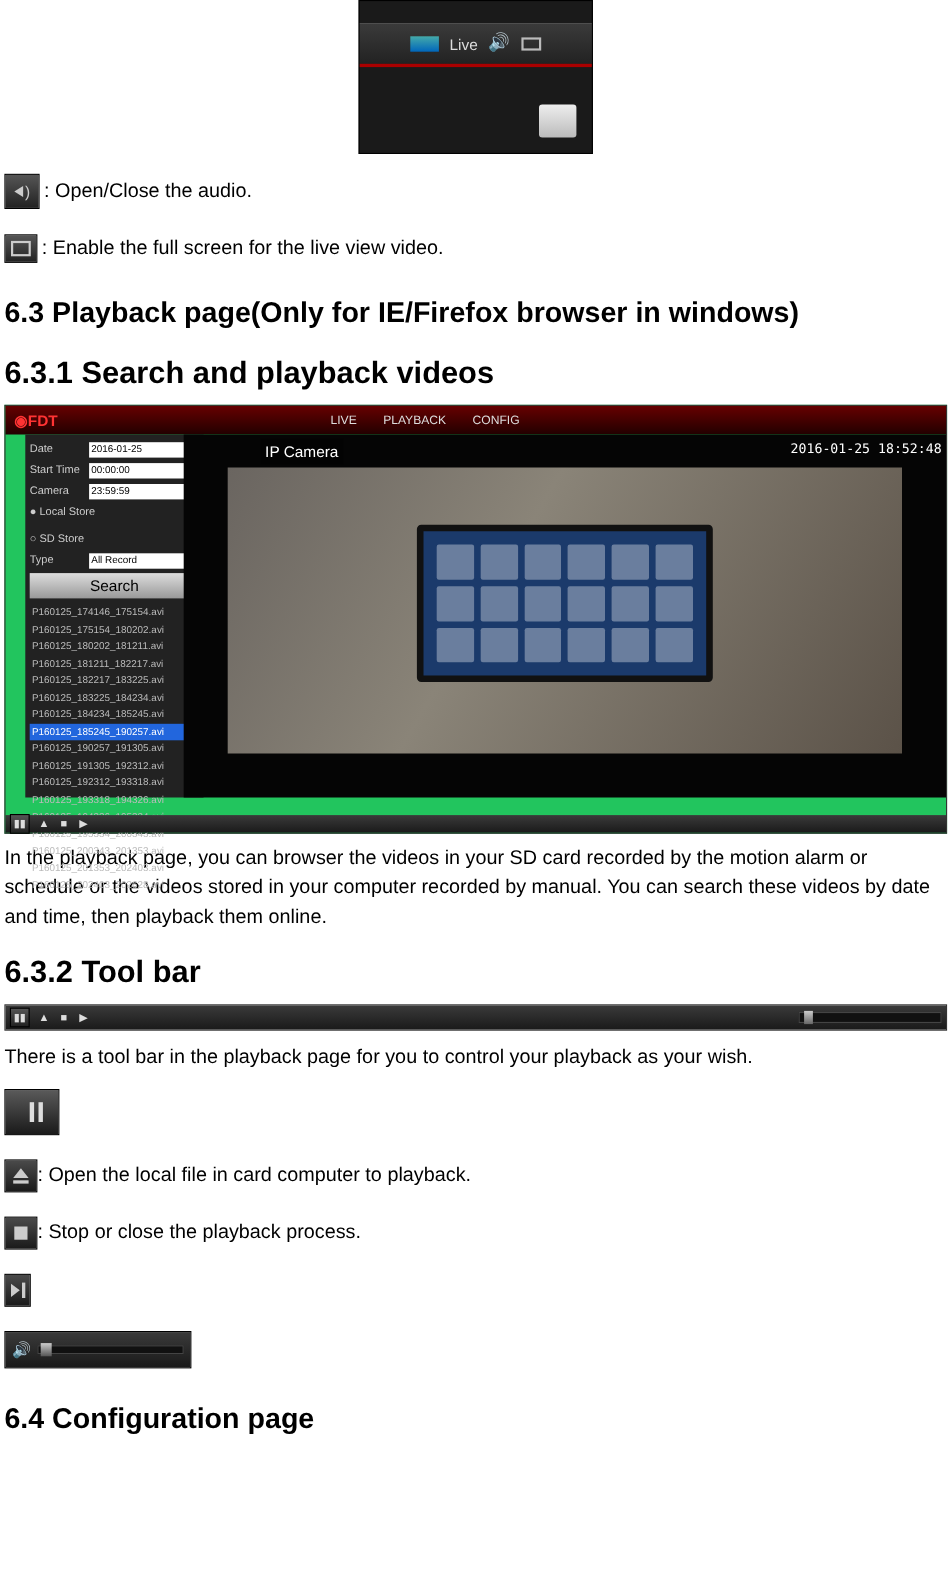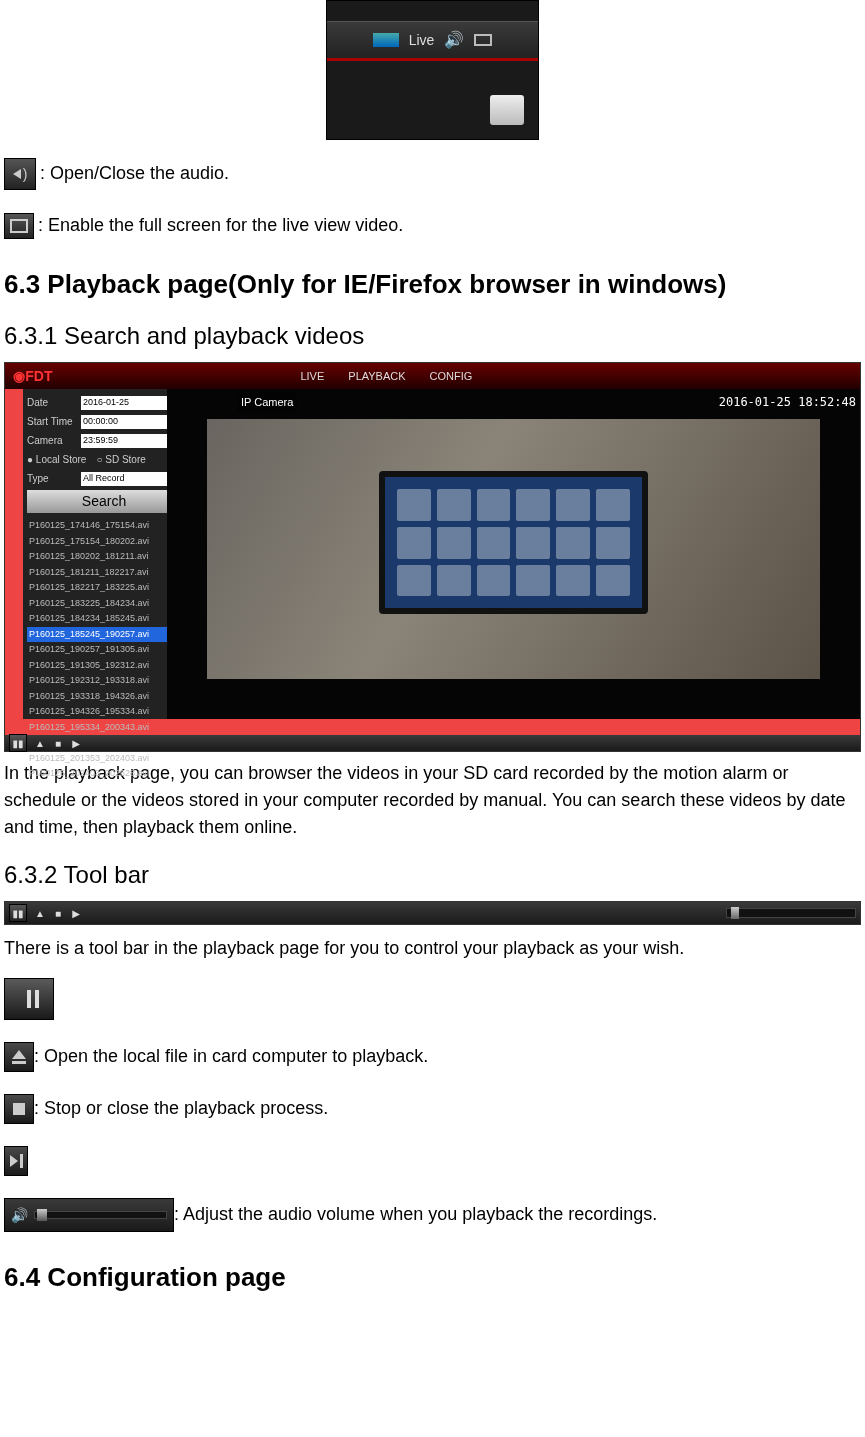--- a/index.html
+++ b/index.html
@@ -13,36 +13,36 @@
 .live-top-img .sd { position: absolute; right: 14px; bottom: 14px; width: 34px; height: 30px; background: linear-gradient(#eee,#bbb); border-radius: 3px; }
 .icon-box { display: inline-block; vertical-align: middle; }
 .audio-icon { width: 32px; height: 32px; background: linear-gradient(#555,#222); border: 1px solid #000; display: inline-flex; align-items: center; justify-content: center; }
 .audio-icon::before { content: ""; width: 0; height: 0; border-top: 5px solid transparent; border-bottom: 5px solid transparent; border-right: 8px solid #ccc; }
 .audio-icon::after { content: ")"; color: #ccc; font-size: 14px; margin-left: 2px; }
 .fullscreen-icon { width: 30px; height: 26px; background: linear-gradient(#555,#222); border: 1px solid #000; display: inline-flex; align-items: center; justify-content: center; }
 .fullscreen-icon::before { content: ""; width: 14px; height: 10px; border: 2px solid #ccc; }
 .desc-line { margin: 10px 0 22px 0; }
 .desc-line .icon-box { margin-right: 4px; }
 h2 { font-size: 26px; font-weight: bold; margin: 26px 0 14px 0; }
-h3 { font-size: 24px; font-weight: normal; margin: 2px 0 8px 0; }
-
-.playback-img { width: 100%; height: 390px; background: #ef4444; position: relative; border: 1px solid #333; }
+h3 { font-size: 28px; font-weight: bold; margin: 2px 0 8px 0; }
+
+.playback-img { width: 100%; height: 390px; background: #22c55e; position: relative; border: 1px solid #333; }
 .playback-img .topnav { height: 26px; background: linear-gradient(#600,#200); display: flex; align-items: center; font-size: 11px; color: #ddd; }
 .playback-img .logo { color: #f33; font-weight: bold; font-size: 14px; padding: 0 8px; }
 .playback-img .navlinks { margin-left: 240px; display: flex; gap: 24px; }
 .playback-img .sidebar { position: absolute; top: 26px; left: 18px; width: 162px; bottom: 32px; background: #222; color: #ccc; font-size: 10px; padding: 6px 4px; }
 .playback-img .sidebar .row { display: flex; align-items: center; margin-bottom: 4px; gap: 4px; }
 .playback-img .sidebar .lbl { width: 50px; }
 .playback-img .sidebar .val { background: #fff; color: #000; padding: 0 2px; flex: 1; font-size: 9px; }
-.playback-img .sidebar .radio-row { display: flex; gap: 10px; margin: 4px 0; }
+.playback-img .sidebar .radio-row { display: flex; gap: 10px; margin: 4px 0; flex-direction: column; }
 .playback-img .sidebar .search-btn { background: linear-gradient(#ddd,#999); color: #000; text-align: center; padding: 1px 0; margin: 3px 0 5px 0; font-size: 14px; }
 .playback-img .sidebar .file { font-size: 9px; color: #bbb; padding: 1px 2px; white-space: nowrap; overflow: hidden; }
 .playback-img .sidebar .file.selected { background: #2266dd; color: #fff; }
 .playback-img .video-area { position: absolute; top: 26px; left: 162px; right: 0; bottom: 32px; background: #050505; overflow: hidden; }
-.playback-img .video-area .camlabel { position: absolute; top: 4px; left: 70px; color: #fff; font-size: 11px; background: rgba(0,0,0,0.3); padding: 1px 4px; }
+.playback-img .video-area .camlabel { position: absolute; top: 4px; left: 70px; color: #fff; font-size: 14px; background: rgba(0,0,0,0.3); padding: 1px 4px; }
 .playback-img .video-area .ts { position: absolute; top: 4px; right: 4px; color: #fff; font-size: 12px; font-family: monospace; }
 .playback-img .video-area .room { position: absolute; top: 30px; left: 40px; right: 40px; bottom: 40px; background: linear-gradient(120deg,#6a6560 0%, #8a8478 40%, #5b5248 100%); }
 .playback-img .video-area .monitor { position: absolute; left: 28%; top: 20%; width: 44%; height: 55%; background: #1b3a6b; border: 6px solid #111; border-radius: 4px; }
 .playback-img .video-area .monitor .grid { display: grid; grid-template-columns: repeat(6,1fr); gap: 6px; padding: 12px; height: 100%; }
 .playback-img .video-area .monitor .grid div { background: rgba(255,255,255,0.35); border-radius: 2px; }
 .playback-img .timebar { position: absolute; bottom: 16px; left: 0; right: 0; height: 16px; background: #2a2a2a; }
 .playback-img .timebar .mark { position: absolute; left: 0; bottom: 0; width: 6px; height: 16px; background: #0c0; }
 .playback-img .timebar .timetxt { position: absolute; right: 4px; bottom: 1px; font-size: 10px; color: #ccc; font-family: monospace; }
 .toolbar { height: 24px; background: linear-gradient(#3a3a3a,#1a1a1a); display: flex; align-items: center; padding: 0 4px; gap: 8px; border: 1px solid #333; margin-bottom: 10px; }
 .playback-img .toolbar-embedded { position: absolute; bottom: 0; left: 0; right: 0; height: 16px; background: linear-gradient(#3a3a3a,#1a1a1a); display: flex; align-items: center; gap: 8px; padding: 0 4px; }
@@ -206,16 +206,16 @@
 </p>
 <p class="desc-line">
   <span class="next-icon"></span>
 </p>
 <p class="desc-line">
   <span class="vol-icon">
       <span class="spk">🔊</span>
       <span class="track">
         <span class="knob"></span>
       </span>
-    </span><span>: Adjust the audio volume when you playback the recordings.</span>
+    </span>
 </p>
 
 <h2>6.4 Configuration page</h2>
 
 </body></html>

